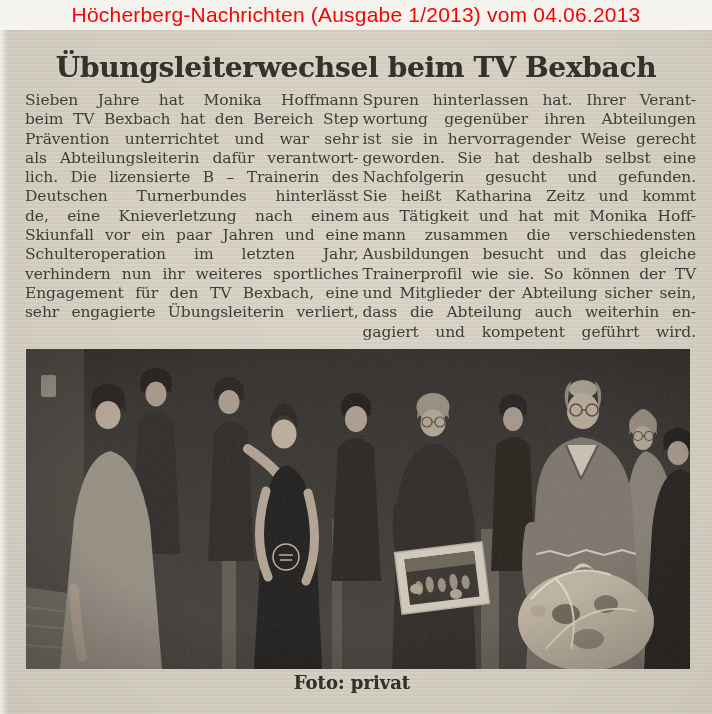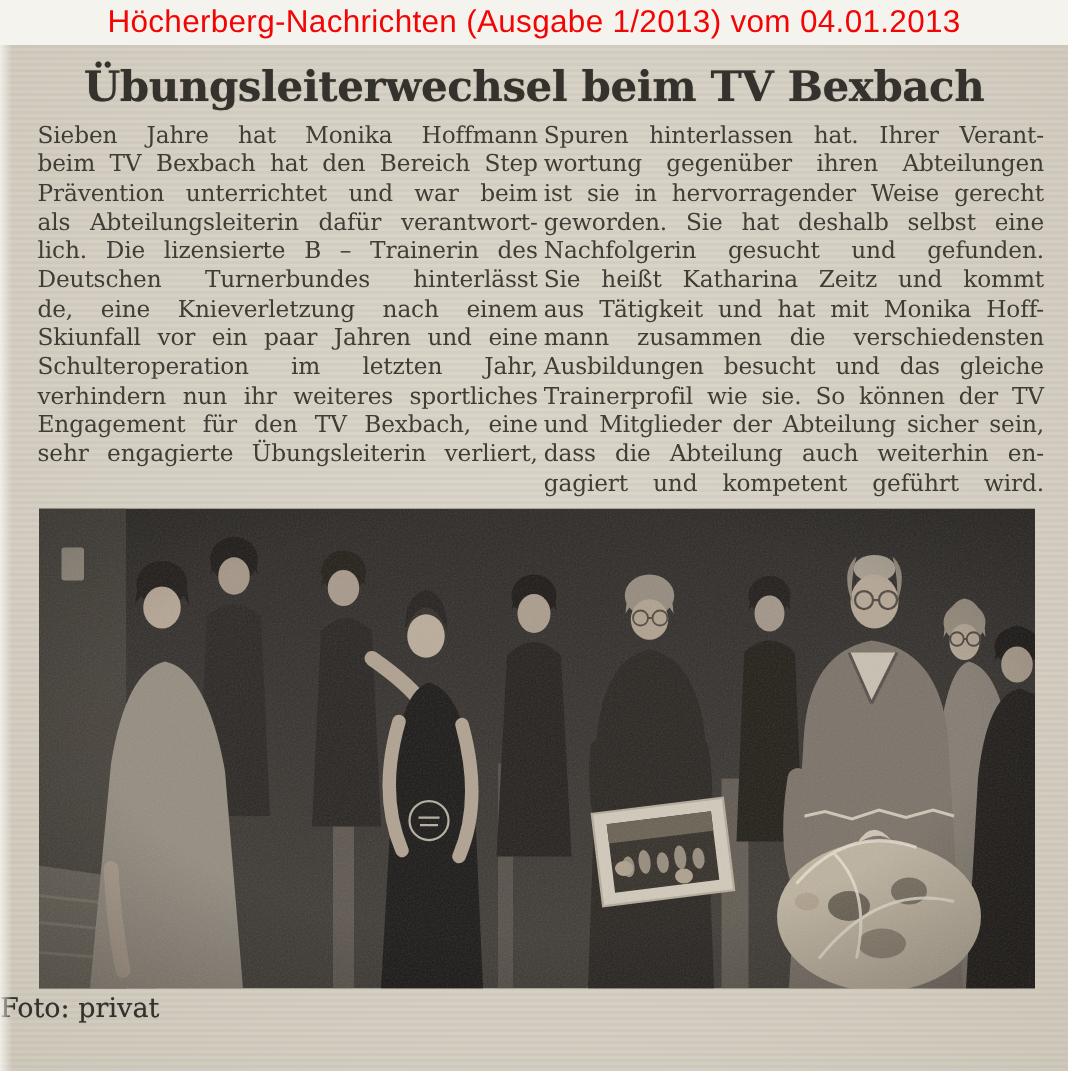--- a/index.html
+++ b/index.html
@@ -19,63 +19,63 @@
   .masthead{
     height:30px;background:#f5f3ee;
     display:flex;align-items:center;justify-content:center;
   }
   .masthead-title{
     font-family:"Liberation Sans", sans-serif;
     font-size:21px;font-weight:400;color:#f30505;letter-spacing:.2px;
     white-space:nowrap;
   }
   .headline{
-    margin-top:11px;text-align:center;
+    margin-top:21px;text-align:center;
     font-weight:700;font-size:28px;line-height:33px;color:#35322d;
     letter-spacing:-.3px;
     text-shadow:0 0 .6px rgba(53,50,45,.55);
   }
   .columns{
     display:flex;gap:4px;
     padding:7px 16px 0 25px;
   }
   .column{
     flex:1;min-width:0;
     font-size:15.5px;line-height:19.3px;color:#403c36;
     letter-spacing:-.1px;
   }
   .line{
     text-align:justify;text-align-last:justify;
     height:19.3px;white-space:normal;overflow:visible;
   }
   .photo-wrap{margin:7px 0 0 26px;width:664px;height:320px;}
   .photo-wrap svg{display:block;}
   .caption{
-    margin-top:3px;padding-right:8px;text-align:left;
-    font-weight:400;font-size:18px;color:#34312c;
+    margin-top:3px;padding-right:8px;text-align:center;
+    font-weight:700;font-size:18px;color:#34312c;
     text-shadow:0 0 .5px rgba(52,49,44,.5);
   }
 </style>
 </head>
 <body>
 
 <div class="scan">
 
   <div class="masthead">
-    <span class="masthead-title">Höcherberg-Nachrichten (Ausgabe 1/2013) vom 04.01.2013</span>
+    <span class="masthead-title">Höcherberg-Nachrichten (Ausgabe 1/2013) vom 04.06.2013</span>
   </div>
   <div class="edge-strip"></div>
 
   <div class="headline">Übungsleiterwechsel beim TV Bexbach</div>
 
   <div class="columns">
     <div class="column">
       <div class="line">Sieben Jahre hat Monika Hoffmann</div>
       <div class="line">beim TV Bexbach hat den Bereich Step</div>
-      <div class="line">Prävention unterrichtet und war beim</div>
+      <div class="line">Prävention unterrichtet und war sehr</div>
       <div class="line">als Abteilungsleiterin dafür verantwort-</div>
       <div class="line">lich. Die lizensierte B – Trainerin des</div>
       <div class="line">Deutschen Turnerbundes hinterlässt</div>
       <div class="line">de, eine Knieverletzung nach einem</div>
       <div class="line">Skiunfall vor ein paar Jahren und eine</div>
       <div class="line">Schulteroperation im letzten Jahr,</div>
       <div class="line">verhindern nun ihr weiteres sportliches</div>
       <div class="line">Engagement für den TV Bexbach, eine</div>
       <div class="line">sehr engagierte Übungsleiterin verliert,</div>
     </div>

